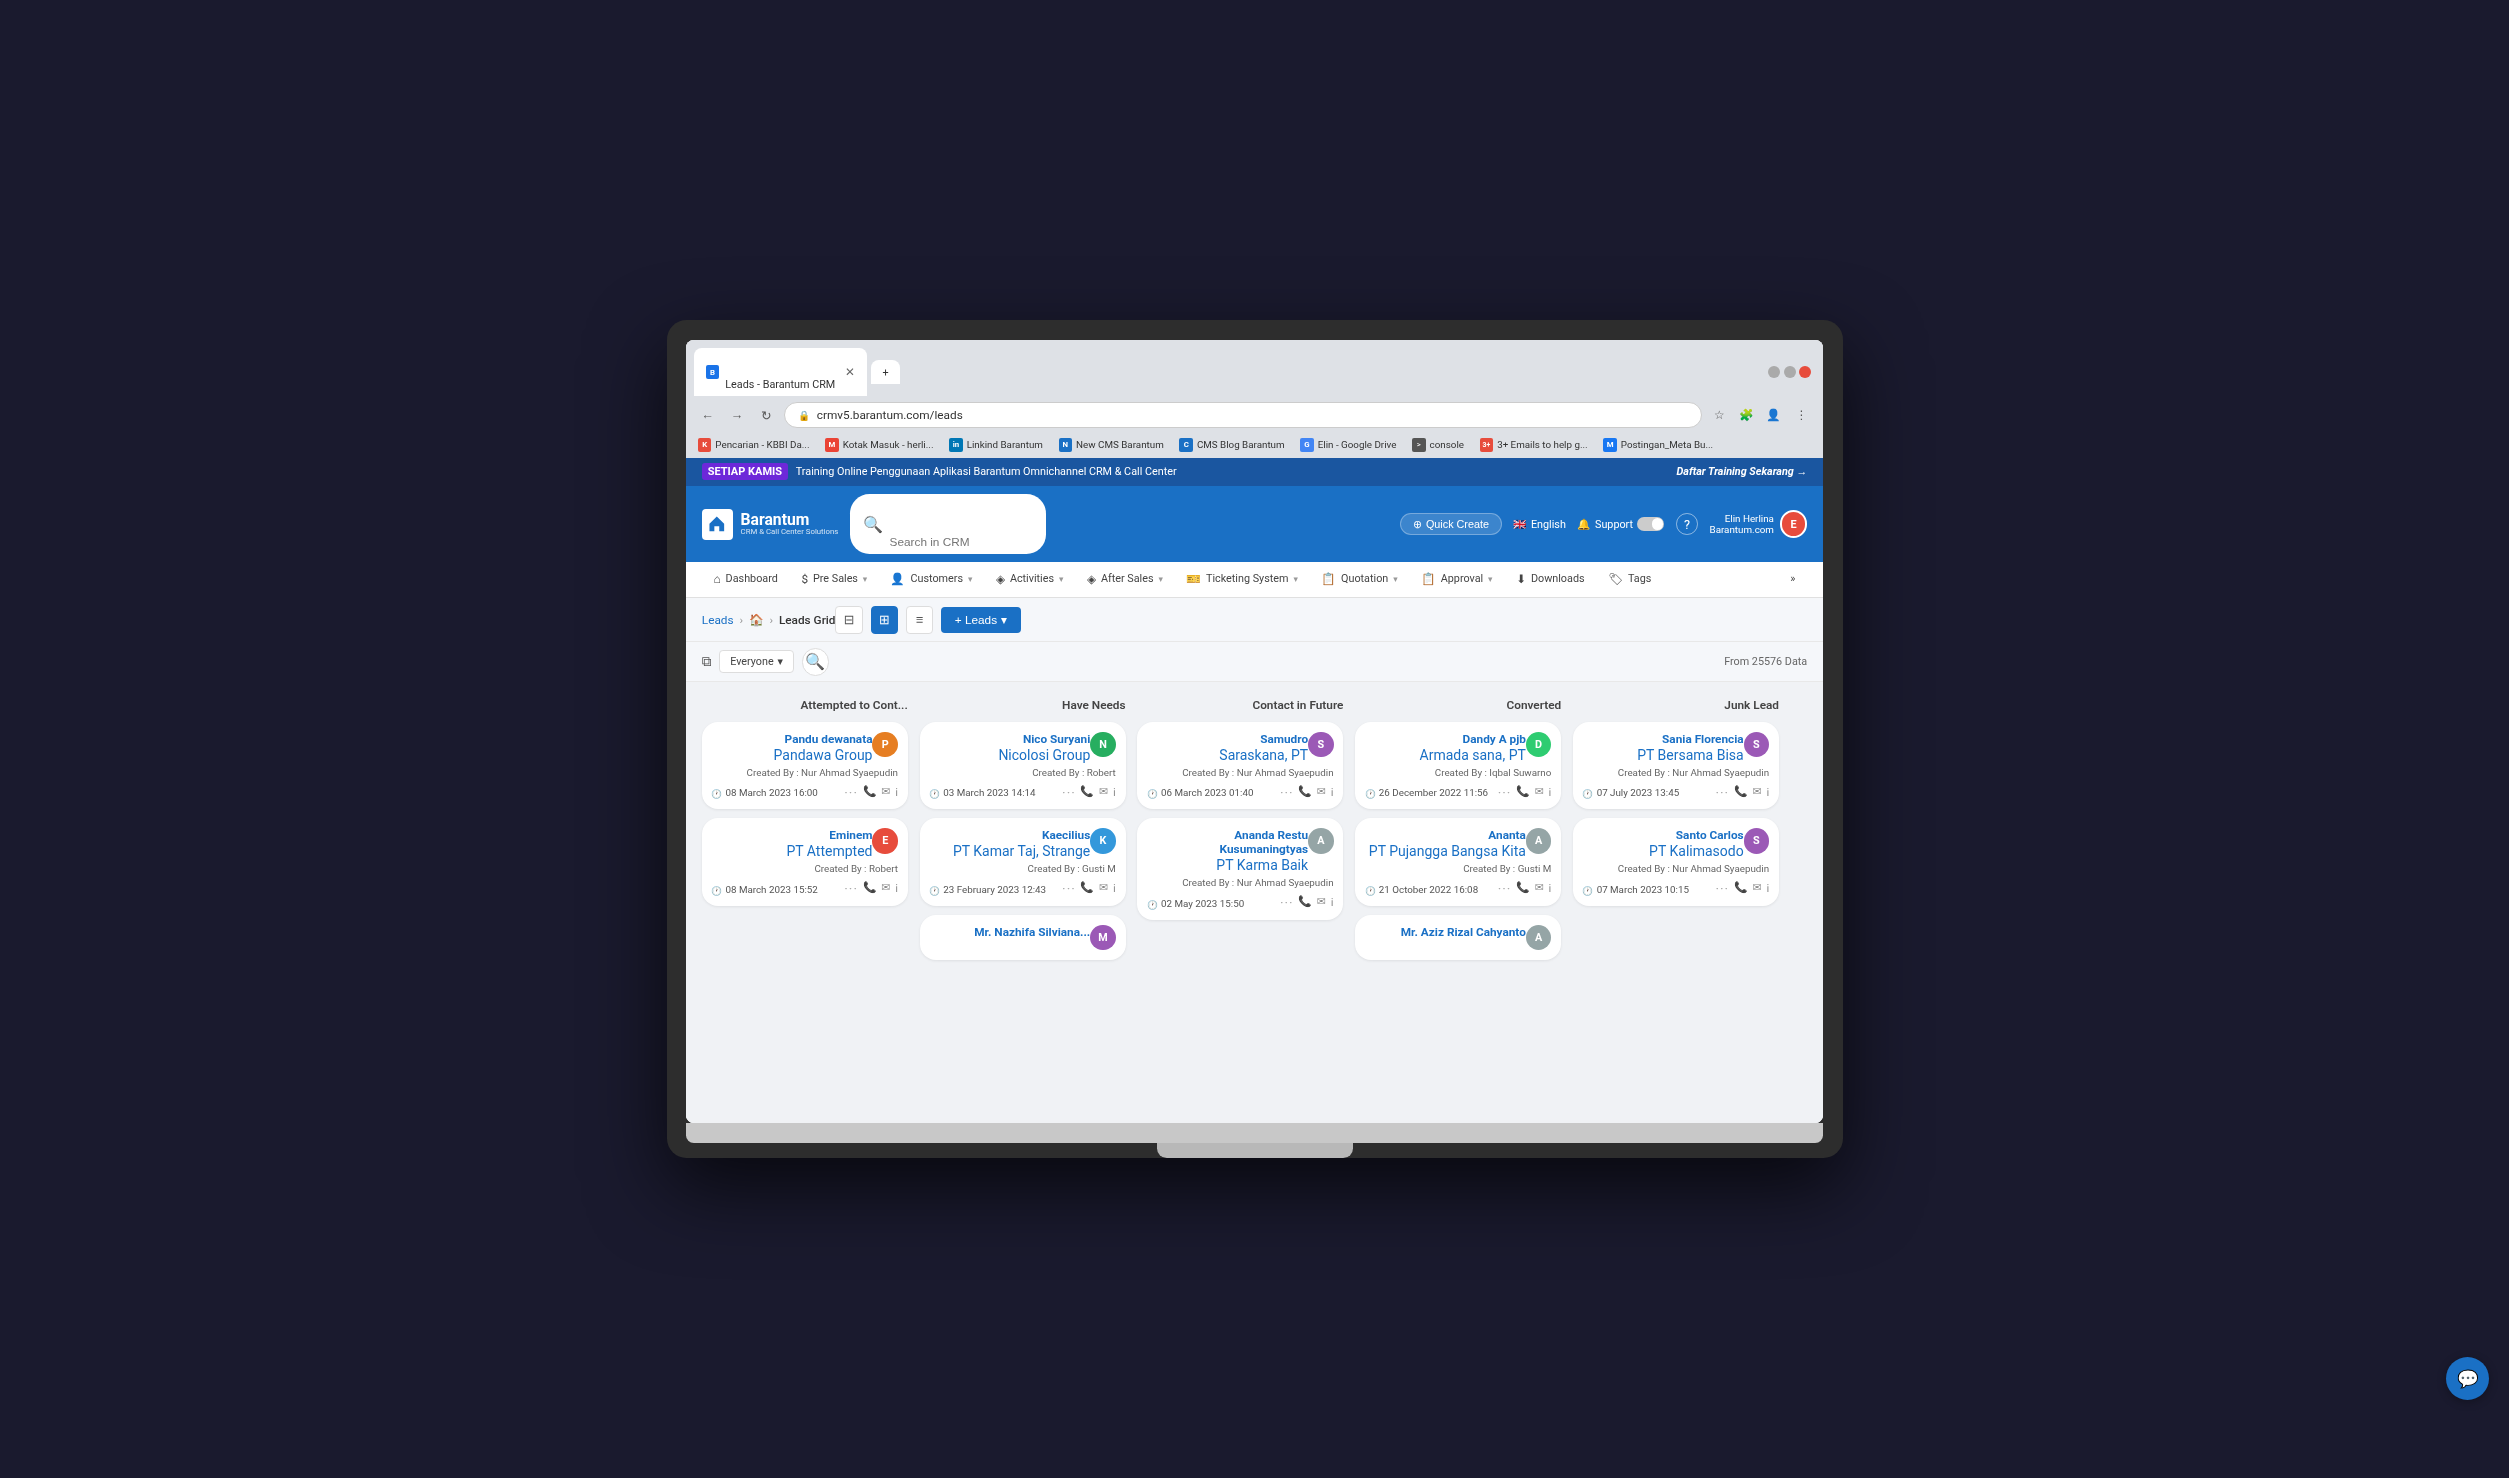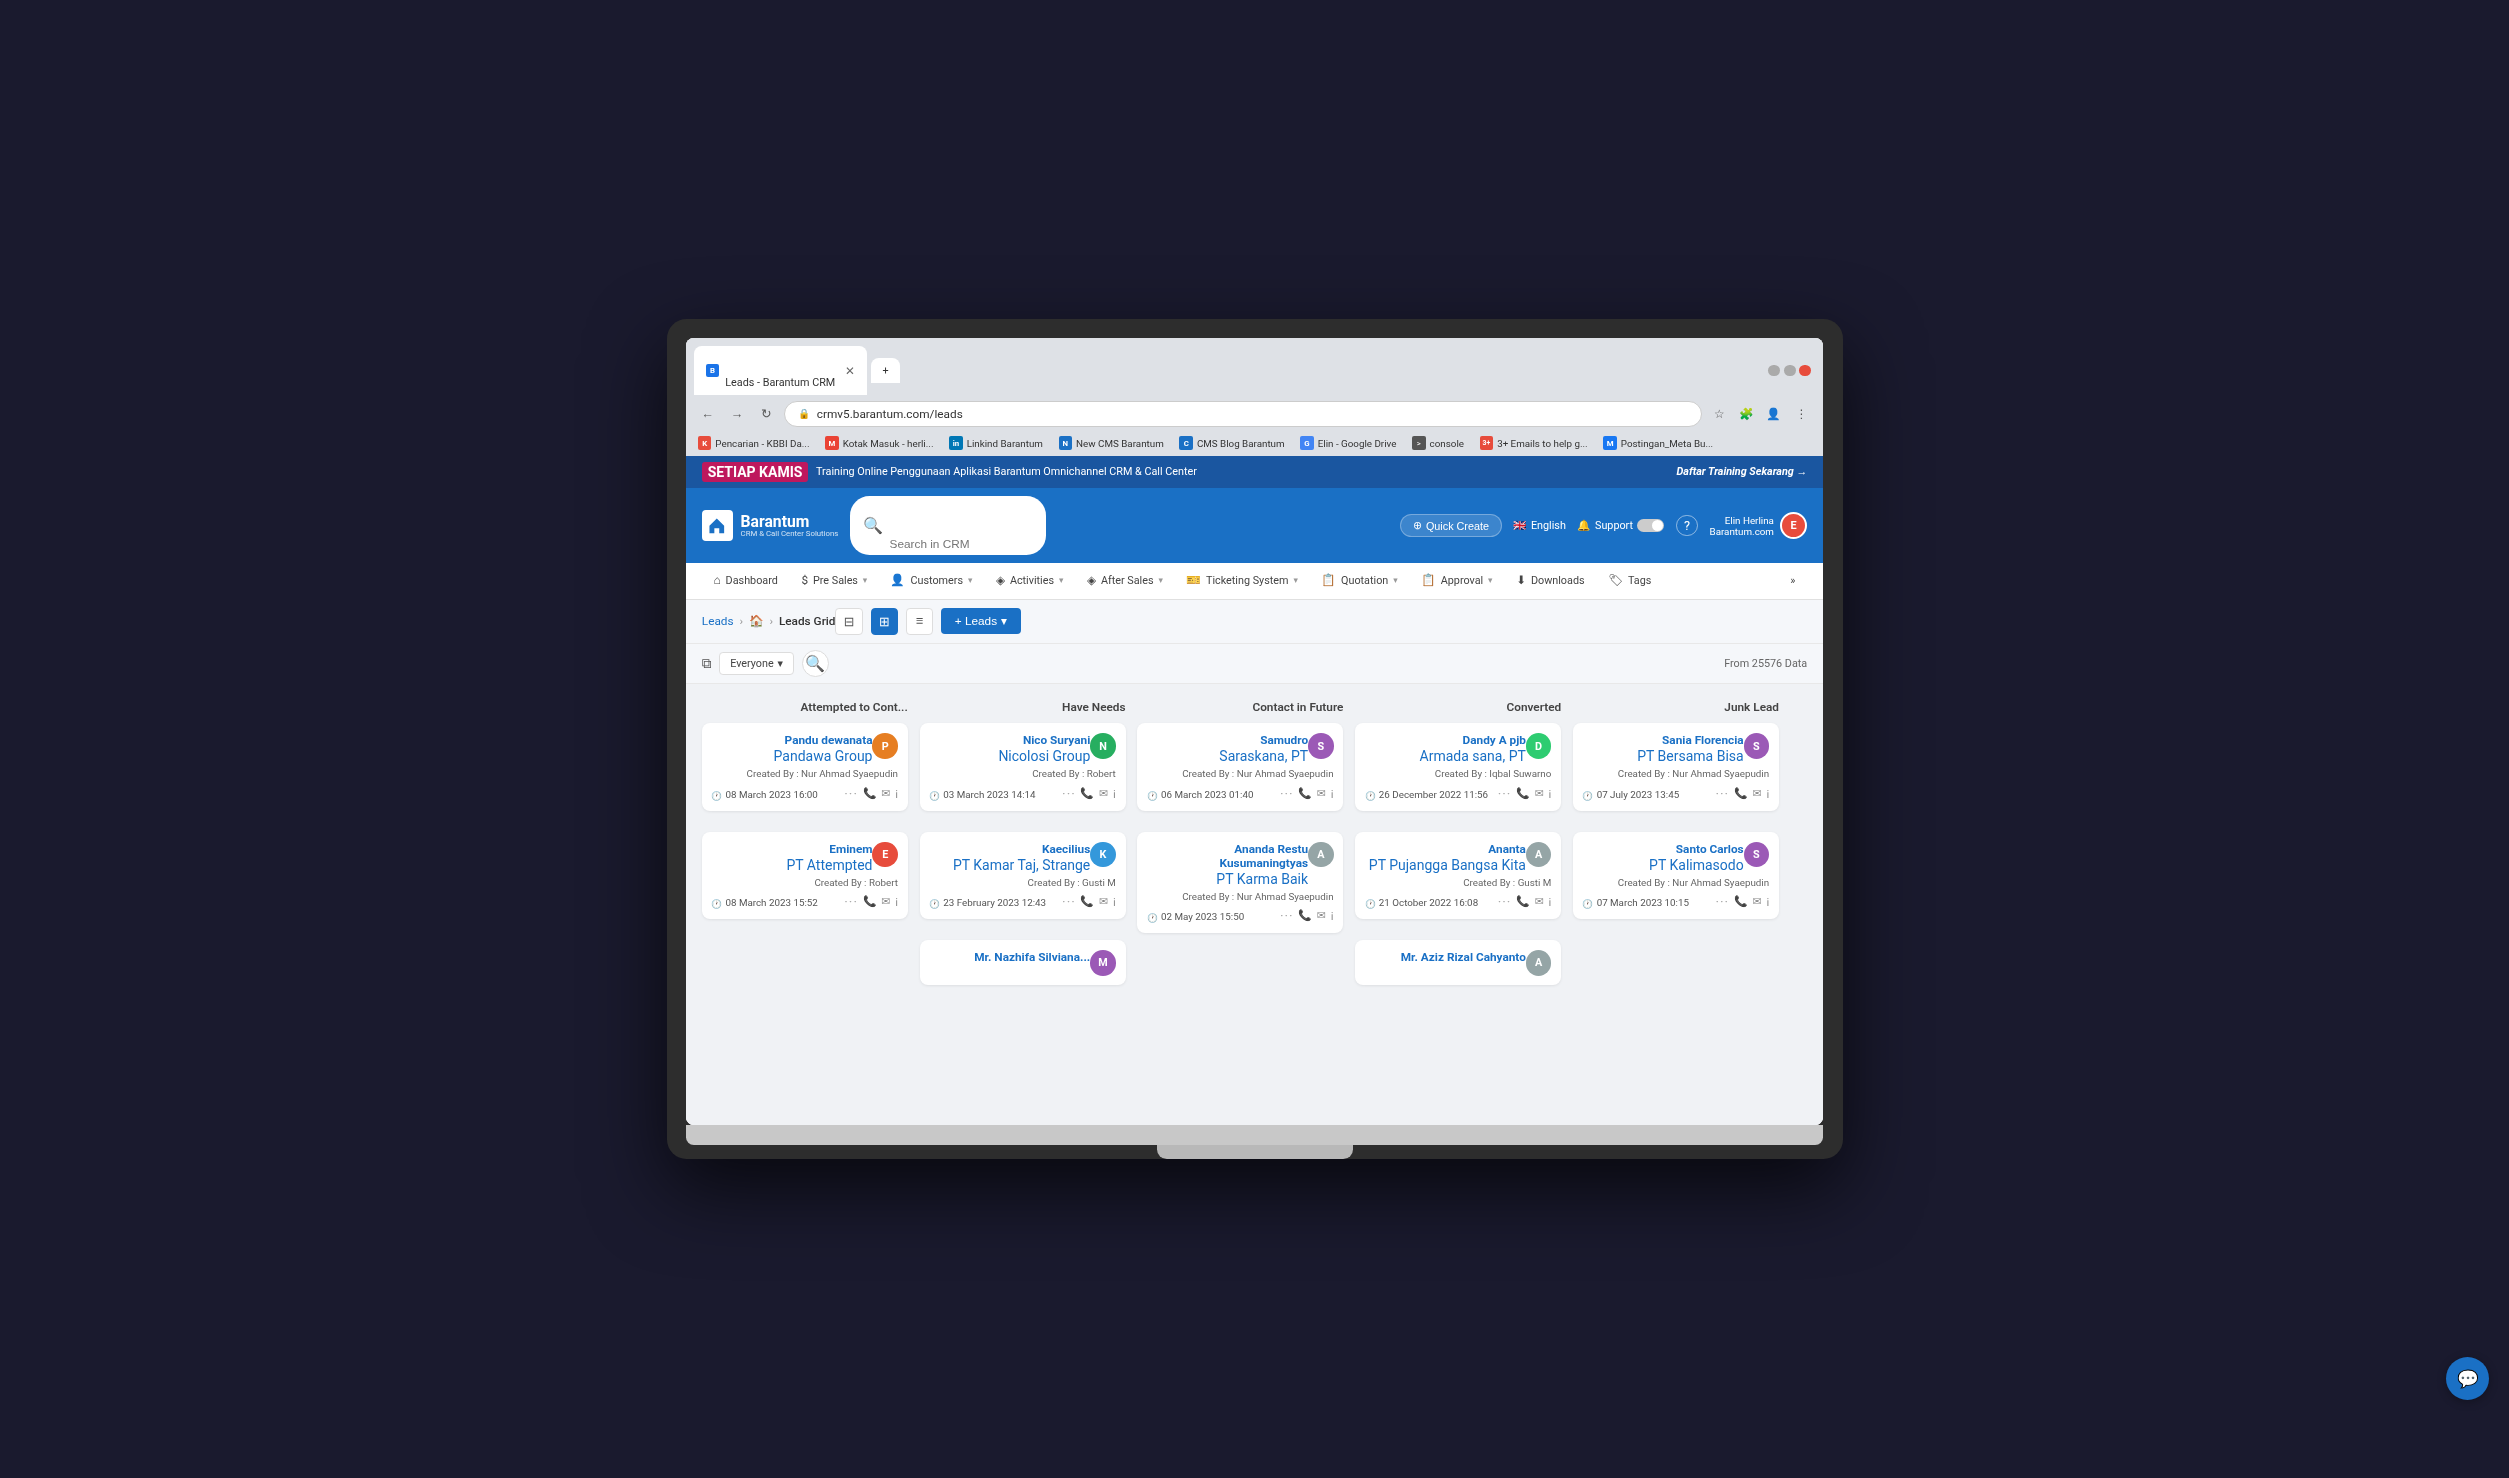--- a/index.html
+++ b/index.html
@@ -21,21 +21,21 @@
     .browser-actions { display: flex; gap: 3.9px; align-items: center; }
     .browser-action-btn { width: 23.5px; height: 23.5px; border-radius: 50%; background: none; border: none; cursor: pointer; display: flex; align-items: center; justify-content: center; color: #555; font-size: 11.8px; }
     
     .bookmarks-bar { background: #dee1e6; padding: 2px 7.8px 3.9px; display: flex; gap: 7.8px; align-items: center; overflow: hidden; }
     .bookmark-item { display: flex; align-items: center; gap: 3.9px; font-size: 9.8px; color: #333; white-space: nowrap; cursor: pointer; padding: 2px 3.9px; border-radius: 2.9px; }
     .bookmark-icon { width: 11.8px; height: 11.8px; border-radius: 2px; display: flex; align-items: center; justify-content: center; font-size: 7.8px; }
     
     .app { background: #f5f7fa; min-height: 490px; }
     
     .training-banner { background: #1a56a0; color: white; display: flex; align-items: center; padding: 5.9px 15.7px; font-size: 10.8px; justify-content: space-between; }
-    .training-banner .badge { background: #be185d; color: white; font-weight: bold; font-size: 14px; padding: 2px 5.9px; border-radius: 2.9px; margin-right: 7.8px; }
+    .training-banner .badge { background: #6d28d9; color: white; font-weight: bold; font-size: 11px; padding: 2px 5.9px; border-radius: 2.9px; margin-right: 7.8px; }
     .training-banner .cta { font-style: italic; font-weight: bold; font-size: 10.8px; cursor: pointer; }
     
     .app-header { background: #1a70c5; display: flex; align-items: center; padding: 7.8px 15.7px; gap: 11.8px; }
     .logo { display: flex; align-items: center; gap: 7.8px; color: white; font-weight: bold; font-size: 15.7px; }
     .logo-icon { width: 31px; height: 31px; background: white; border-radius: 3.9px; display: flex; align-items: center; justify-content: center; }
     .logo-icon svg { width: 19.6px; height: 19.6px; }
     .logo-text { line-height: 1.1; }
     .logo-sub { font-size: 7.8px; font-weight: normal; opacity: 0.8; }
     .search-box { background: white; border-radius: 19.6px; padding: 4.9px 13.7px; display: flex; align-items: center; gap: 5.9px; width: 196px; border: none; }
     .search-box input { border: none; outline: none; font-size: 11.8px; color: #666; width: 100%; background: transparent; margin-top: 36px; }
@@ -67,21 +67,21 @@
     .filter-bar { background: #f5f7fa; padding: 5.9px 15.7px; display: flex; align-items: center; gap: 7.8px; border-bottom: 1px solid #e8e8e8; justify-content: space-between; }
     .filter-left { display: flex; align-items: center; gap: 7.8px; }
     .filter-icon { color: #555; font-size: 13.7px; cursor: pointer; }
     .filter-dropdown { border: 1px solid #ddd; background: white; border-radius: 3.9px; padding: 3.9px 9.8px; font-size: 10.8px; color: #444; cursor: pointer; display: flex; align-items: center; gap: 3.9px; }
     .search-filter { width: 27.4px; height: 27.4px; border-radius: 50%; border: 1px solid #ddd; background: white; display: flex; align-items: center; justify-content: center; cursor: pointer; color: #555; }
     .data-count { font-size: 10.8px; color: #666; }
     
     .kanban-board { display: flex; gap: 11.8px; padding: 11.8px 15.7px; overflow-x: auto; background: #f0f2f5; min-height: 441px; }
     .kanban-col { min-width: 206px; width: 206px; flex-shrink: 0; text-align: right; }
     .col-header { font-size: 11.8px; font-weight: 600; color: #444; padding: 3.9px 0 9.8px 0; }
-    .lead-card { background: white; border-radius: 8px; padding: 9.8px; margin-bottom: 21px; box-shadow: 0 1px 2.9px rgba(0,0,0,0.08); font-size: 10.8px; }
+    .lead-card { background: white; border-radius: 16px; padding: 9.8px; margin-bottom: 9px; box-shadow: 0 1px 2.9px rgba(0,0,0,0.08); font-size: 10.8px; }
     .lead-name { font-weight: 700; color: #1a70c5; font-size: 11.8px; }
     .lead-company { color: #1a70c5; font-size: 14px; margin-top: 1px; }
     .lead-created { color: #666; font-size: 9.8px; margin-top: 3.9px; }
     .lead-date { color: #555; font-size: 9.8px; margin-top: 3.9px; display: flex; align-items: flex-start; gap: 2.9px; }
     .lead-actions { display: flex; align-items: center; gap: 4.9px; color: #888; font-size: 10.8px; }
     .lead-footer { display: flex; align-items: center; justify-content: space-between; margin-top: 5.9px; }
     .lead-avatar { width: 25.5px; height: 25.5px; border-radius: 50%; background: #95a5a6; display: flex; align-items: center; justify-content: center; color: white; font-size: 10.8px; font-weight: bold; flex-shrink: 0; }
     .lead-avatar.n { background: #27ae60; }
     .lead-avatar.k { background: #3498db; }
     .lead-avatar.s { background: #9b59b6; }

